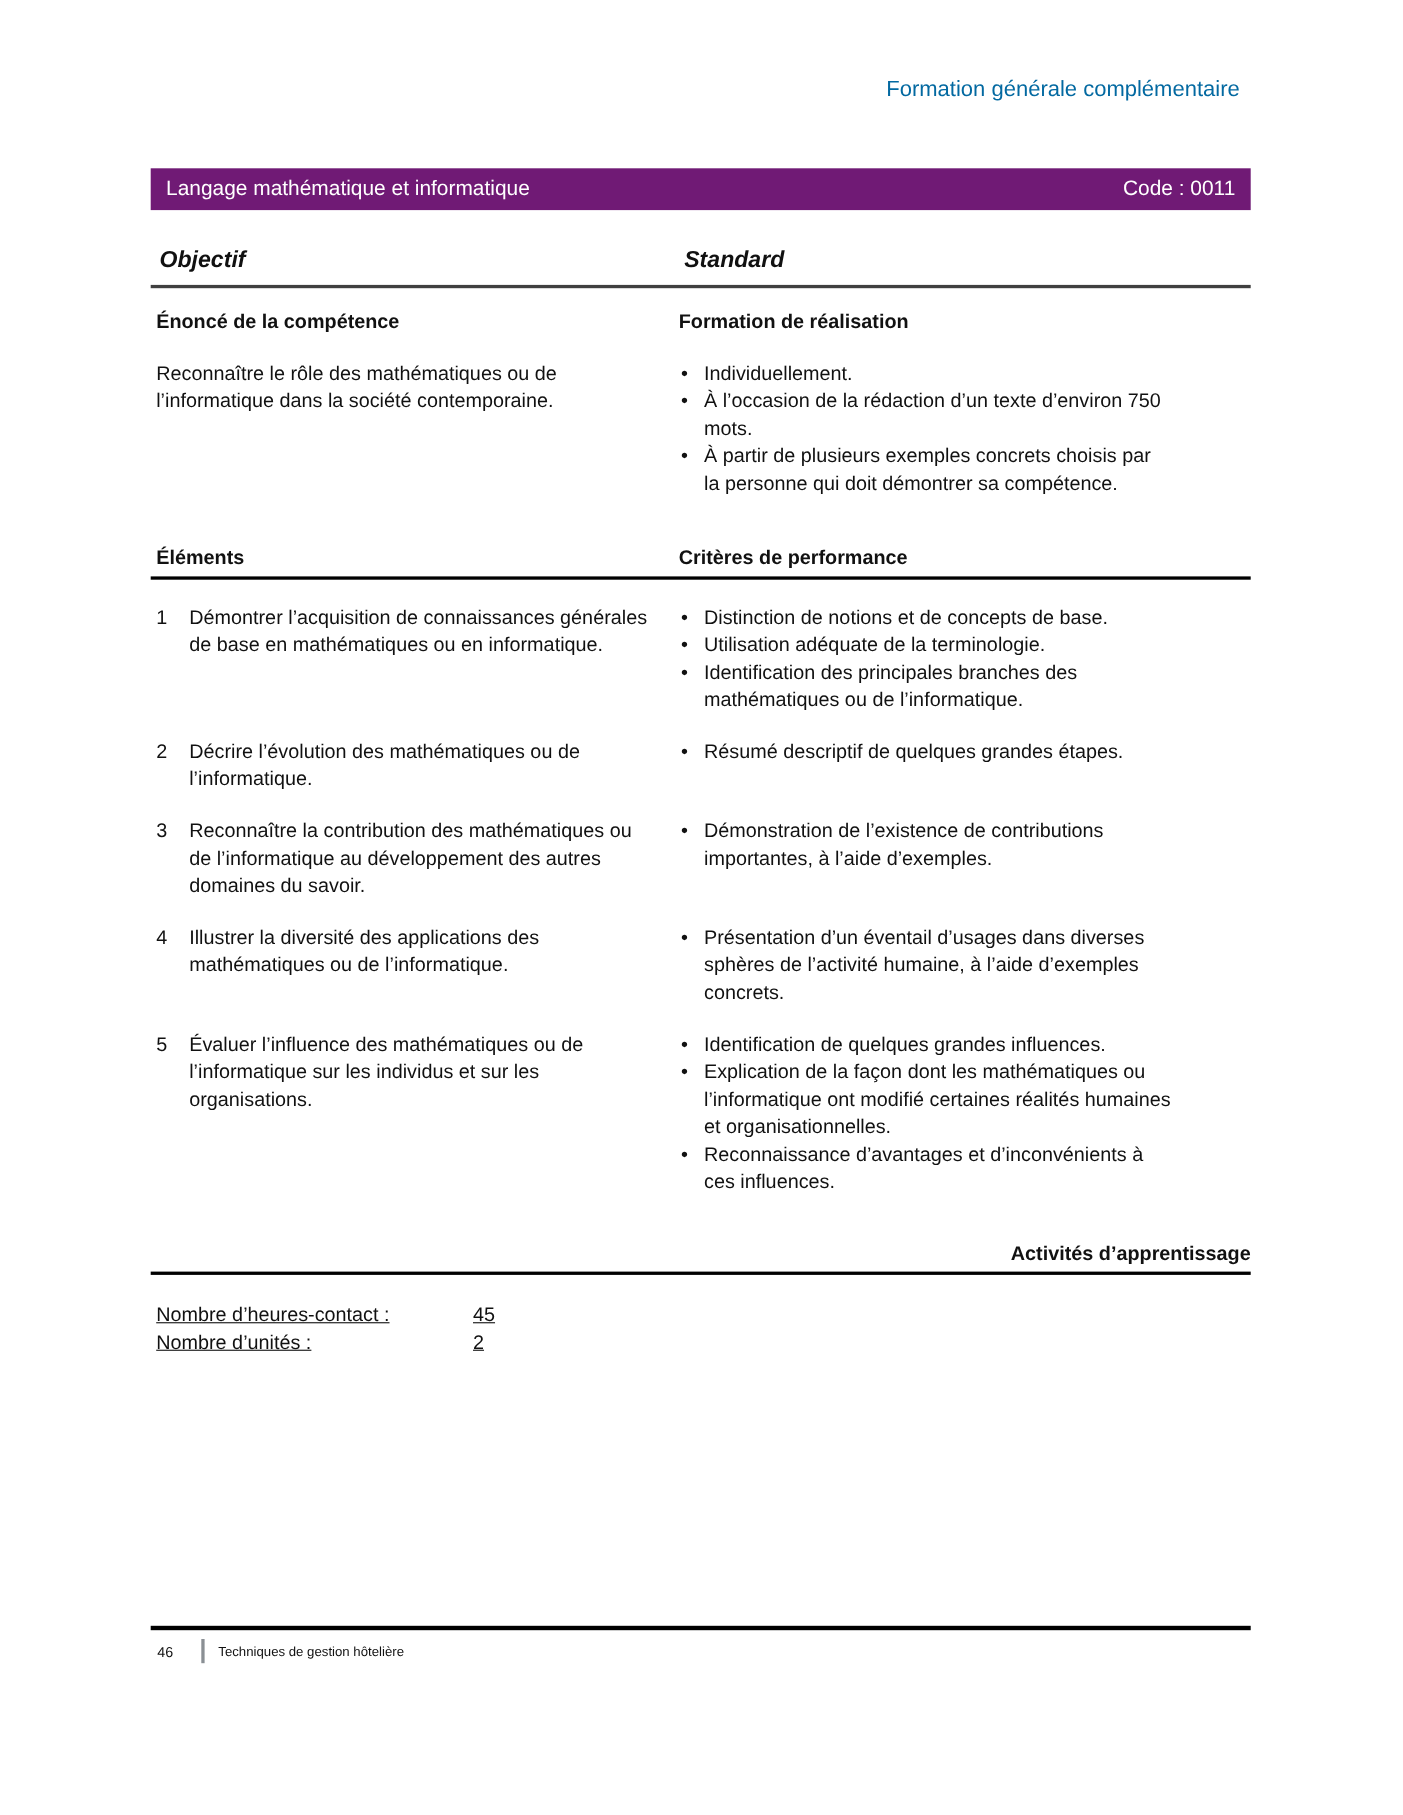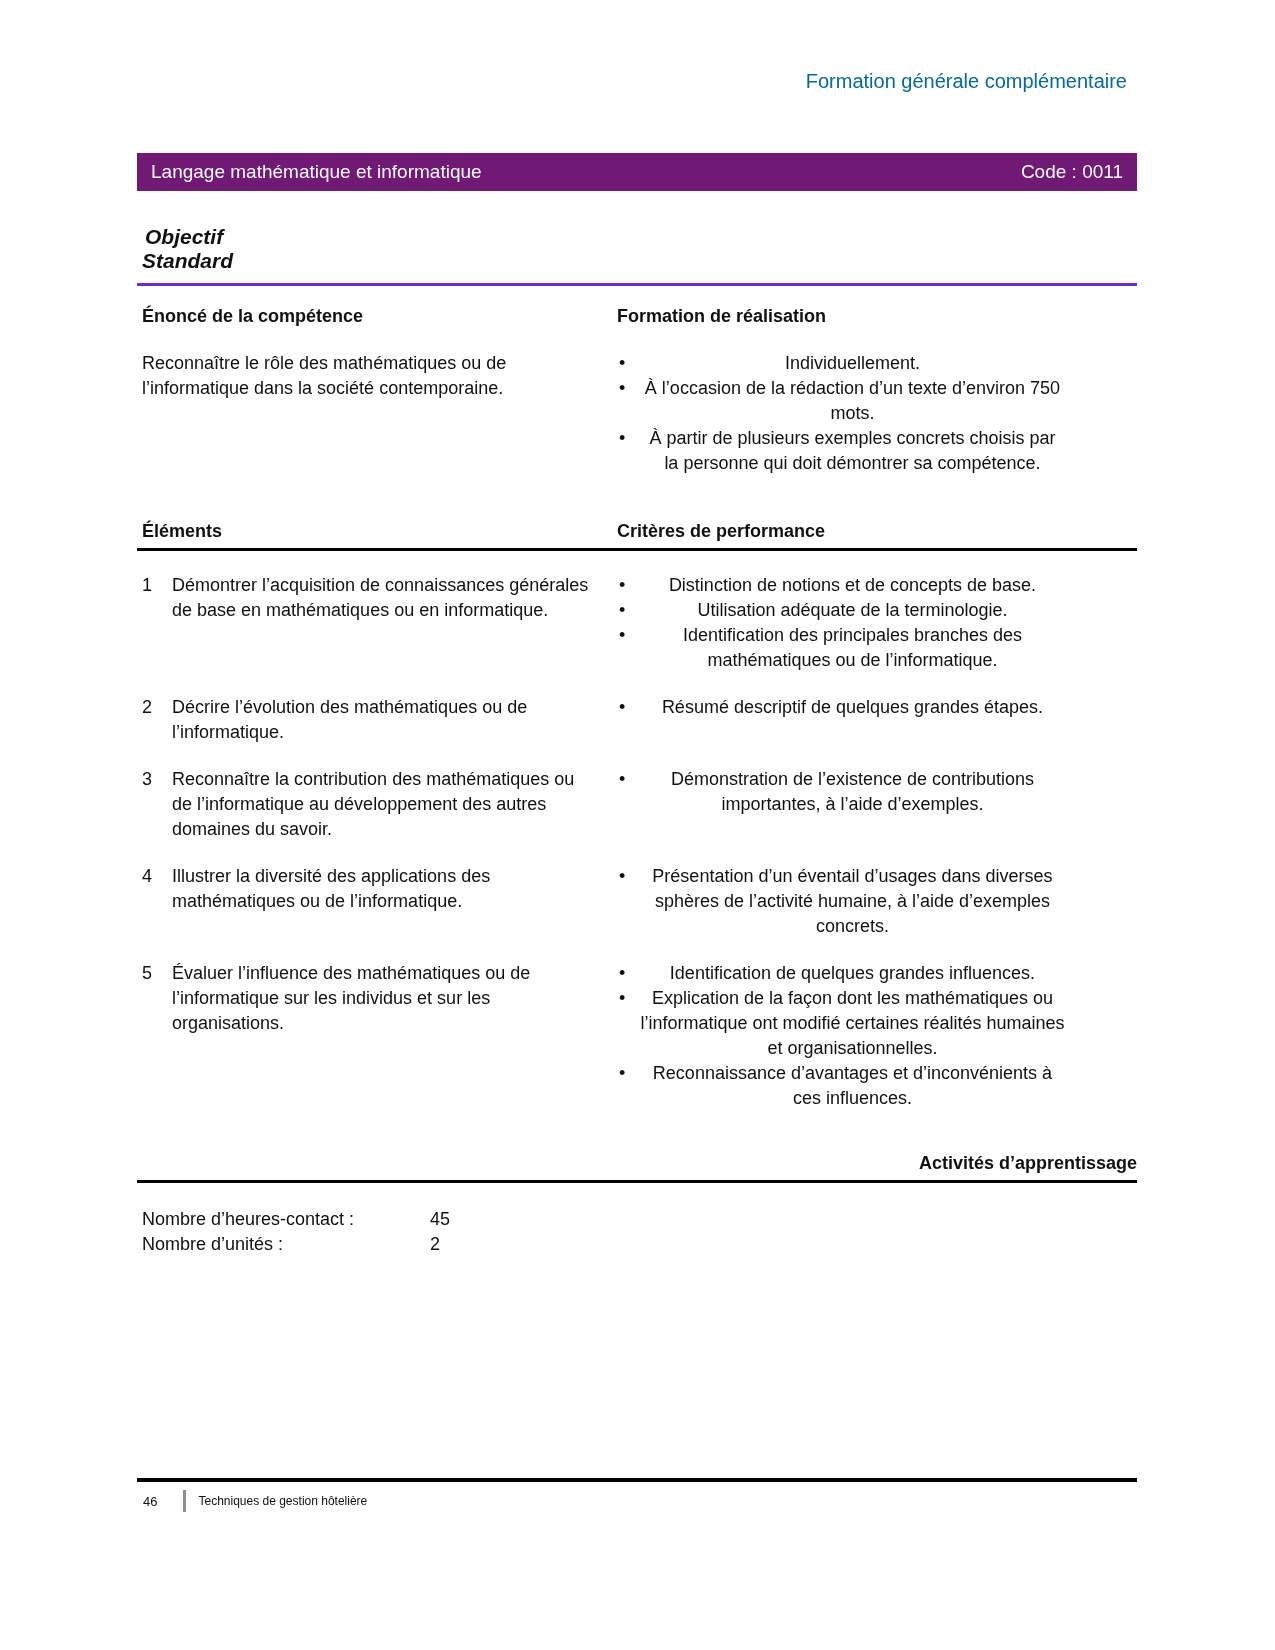--- a/index.html
+++ b/index.html
@@ -34,43 +34,42 @@
     box-sizing:border-box;
     font-size:19px;
   }
 
   .row{display:flex;}
   .cell-l{width:480px;flex:none;box-sizing:border-box;}
   .cell-r{flex:1;box-sizing:border-box;}
 
   .cols-head{
     margin-top:34px;
-    border-bottom:3px solid #6d28d9;
+    border-bottom:3px solid #404040;
     padding-bottom:10px;
-    flex-direction:column;
   }
   .cols-head .cell-l{padding-left:8px;}
   .cols-head .cell-r{padding-left:5px;}
   .obj-std{
     font-size:21px;
     font-weight:bold;
     font-style:italic;
   }
 
   .sub-head{margin-top:20px;}
   .sub-head .h{font-size:18px;font-weight:bold;}
   .sub-head .cell-l{padding-left:5px;}
 
   .body-txt{font-size:18px;line-height:25px;}
 
   .comp-row{margin-top:24px;}
   .comp-row .cell-l{padding-left:5px;}
   .statement{width:420px;}
 
-  .bullets{width:450px;text-align:center;}
+  .bullets{width:450px;}
   .bullet{
     position:relative;
     padding-left:23px;
     width:425px;
   }
   .bullet::before{
     content:"\2022";
     position:absolute;
     left:2px;top:0;
   }
@@ -92,21 +91,21 @@
     margin-top:42px;
     border-bottom:3px solid #000;
     padding-bottom:6px;
     padding-left:5px;
     font-size:18px;
     font-weight:bold;
     text-align:right;
   }
 
   .hours{margin-top:24px;padding-left:5px;}
-  .hours-line{display:flex;font-size:18px;line-height:25px;}
+  .hours-line{display:flex;font-size:18px;line-height:25px;text-decoration:underline;}
   .hours-label{width:288px;flex:none;}
 
   .footer-rule{
     position:absolute;
     left:137px;top:1478px;
     width:1000px;
     border-top:4px solid #000;
   }
   .footer{
     position:absolute;

